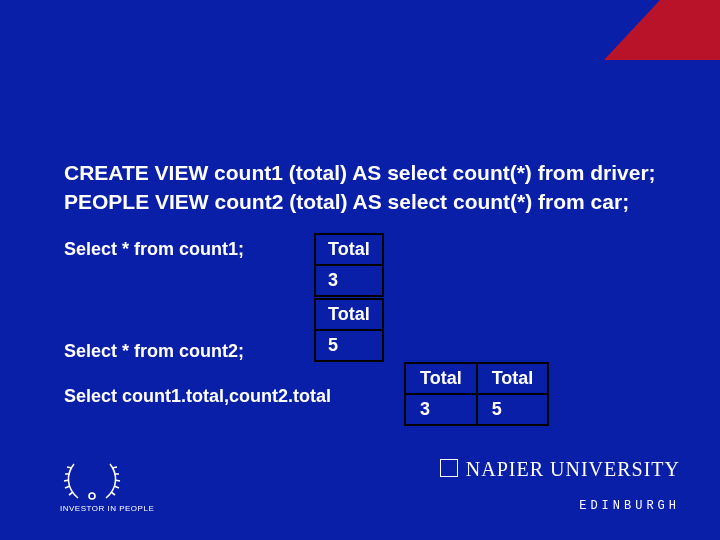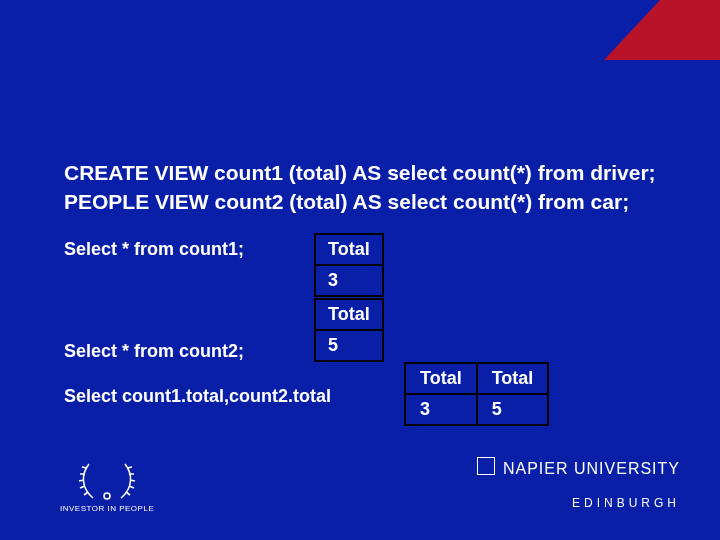--- a/index.html
+++ b/index.html
@@ -17,26 +17,26 @@
   .lbl3{min-width:340px}
   .tbl{border:2px solid #000;background:transparent;color:#fff;font-size:18px;font-weight:bold}
   .tbl .cell{padding:4px 12px;white-space:nowrap}
   .tbl .sep{border-top:2px solid #000}
   .tbl2{border:2px solid #000;display:flex;flex-direction:row;color:#fff;font-size:18px;font-weight:bold}
   .tbl2 .col{display:flex;flex-direction:column}
   .tbl2 .col+.col{border-left:2px solid #000}
   .tbl2 .cell{padding:4px 14px}
   .tbl2 .sep{border-top:2px solid #000}
   .footer{position:absolute;left:60px;bottom:20px;width:620px;height:70px;display:flex;justify-content:space-between;align-items:center}
-  .iip{display:flex;flex-direction:column;align-items:center;color:#fff}
+  .iip{display:flex;flex-direction:column;align-items:flex-start;color:#fff}
   .iip .laurel{width:64px;height:44px;position:relative}
   .iip .txt{font-size:8px;letter-spacing:0.5px;margin-top:2px;text-align:center}
   .napier{display:flex;flex-direction:column;align-items:flex-end;color:#fff}
-  .napier .main{font-family:Liberation Sans, sans-serif;font-size:16px;letter-spacing:1px}
-  .napier .sub{font-family:Liberation Sans, sans-serif;font-size:12px;letter-spacing:4px;margin-top:18px}
+  .napier .main{font-family:Liberation Serif, serif;font-size:20px;letter-spacing:1px}
+  .napier .sub{font-family:Liberation Mono, monospace;font-size:12px;letter-spacing:4px;margin-top:18px}
   .napier .box{display:inline-block;width:16px;height:16px;border:1px solid #fff;margin-right:8px;vertical-align:middle;position:relative;top:-3px}
 </style>
 </head>
 <body>
 
 <div class="corner">
   <div class="cube"></div>
 </div>
 
 <div class="content">

